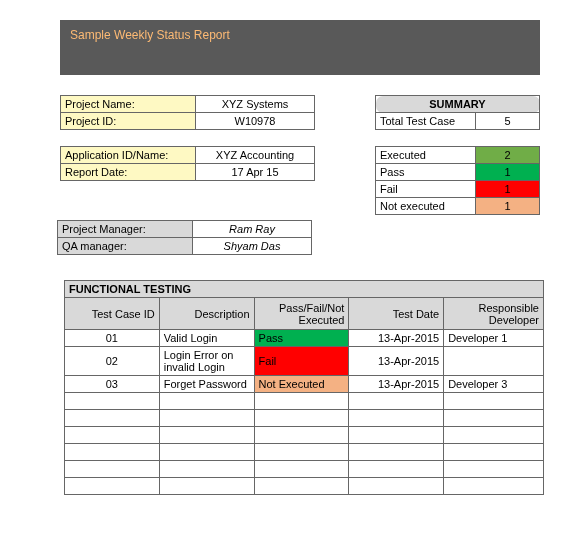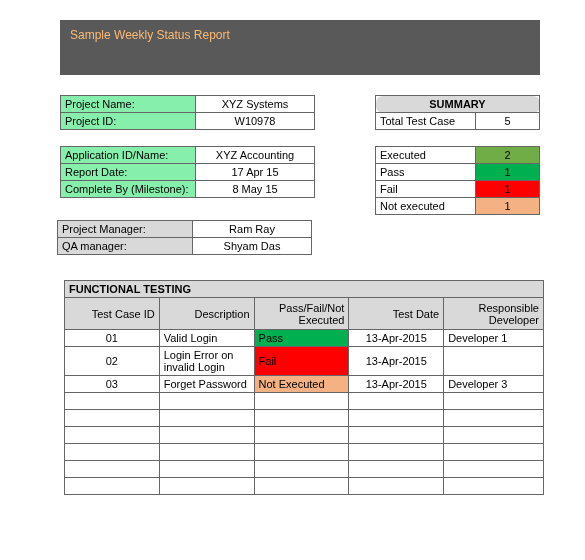--- a/index.html
+++ b/index.html
@@ -32,21 +32,21 @@
     border-collapse: collapse;
     width: 100%;
   }
   .project-block td {
     border: 1px solid #666;
     padding: 2px 4px;
     height: 17px;
     font-size: 11px;
   }
   .project-block td.label {
-    background: #86efac;
+    background: #fef9c3;
     width: 135px;
   }
   .project-block td.val {
     background: #fff;
     text-align: center;
   }
   .summary-block {
     position: absolute;
     left: 375px;
     top: 95px;
@@ -79,21 +79,21 @@
     width: 255px;
   }
   .managers-block table { border-collapse: collapse; width: 100%; }
   .managers-block td {
     border: 1px solid #666;
     padding: 2px 4px;
     height: 17px;
     font-size: 11px;
   }
   .managers-block td.label { background: #d9d9d9; width: 135px; }
-  .managers-block td.val { background: #fff; text-align: center; }
+  .managers-block td.val { background: #fff; text-align: center; font-style: italic; }
   
   .testing-block {
     position: absolute;
     left: 64px;
     top: 280px;
     width: 480px;
   }
   .testing-block table { border-collapse: collapse; width: 100%; }
   .testing-block td, .testing-block th {
     border: 1px solid #666;
@@ -111,21 +111,21 @@
   .testing-block th {
     background: #d9d9d9;
     font-weight: normal;
     text-align: right;
     height: 32px;
     vertical-align: middle;
   }
   .testing-block td.tc { text-align: center; }
   .testing-block td.desc { text-align: left; }
   .testing-block td.status { text-align: left; }
-  .testing-block td.date { text-align: center; }
+  .testing-block td.date { text-align: right; }
   .testing-block td.dev { text-align: left; }
   .empty-row td { height: 17px; }
 </style>
 </head>
 <body>
 
 <div class="header">
   <span>Sample Weekly Status Report</span>
 </div>
 
@@ -144,24 +144,20 @@
           <td colspan="2"></td>
         </tr>
     <tr>
       <td class="label">Application ID/Name:</td>
       <td class="val">XYZ Accounting</td>
     </tr>
     <tr>
       <td class="label">Report Date:</td>
       <td class="val">17 Apr 15</td>
     </tr>
-    <tr>
-      <td class="label">Complete By (Milestone):</td>
-      <td class="val">8 May 15</td>
-    </tr>
   </tbody>
     </table>
 </div>
 
 <div class="summary-block">
   <table>
     <tbody>
         <tr>
       <td class="summary-head" colspan="2">SUMMARY</td>
     </tr>

